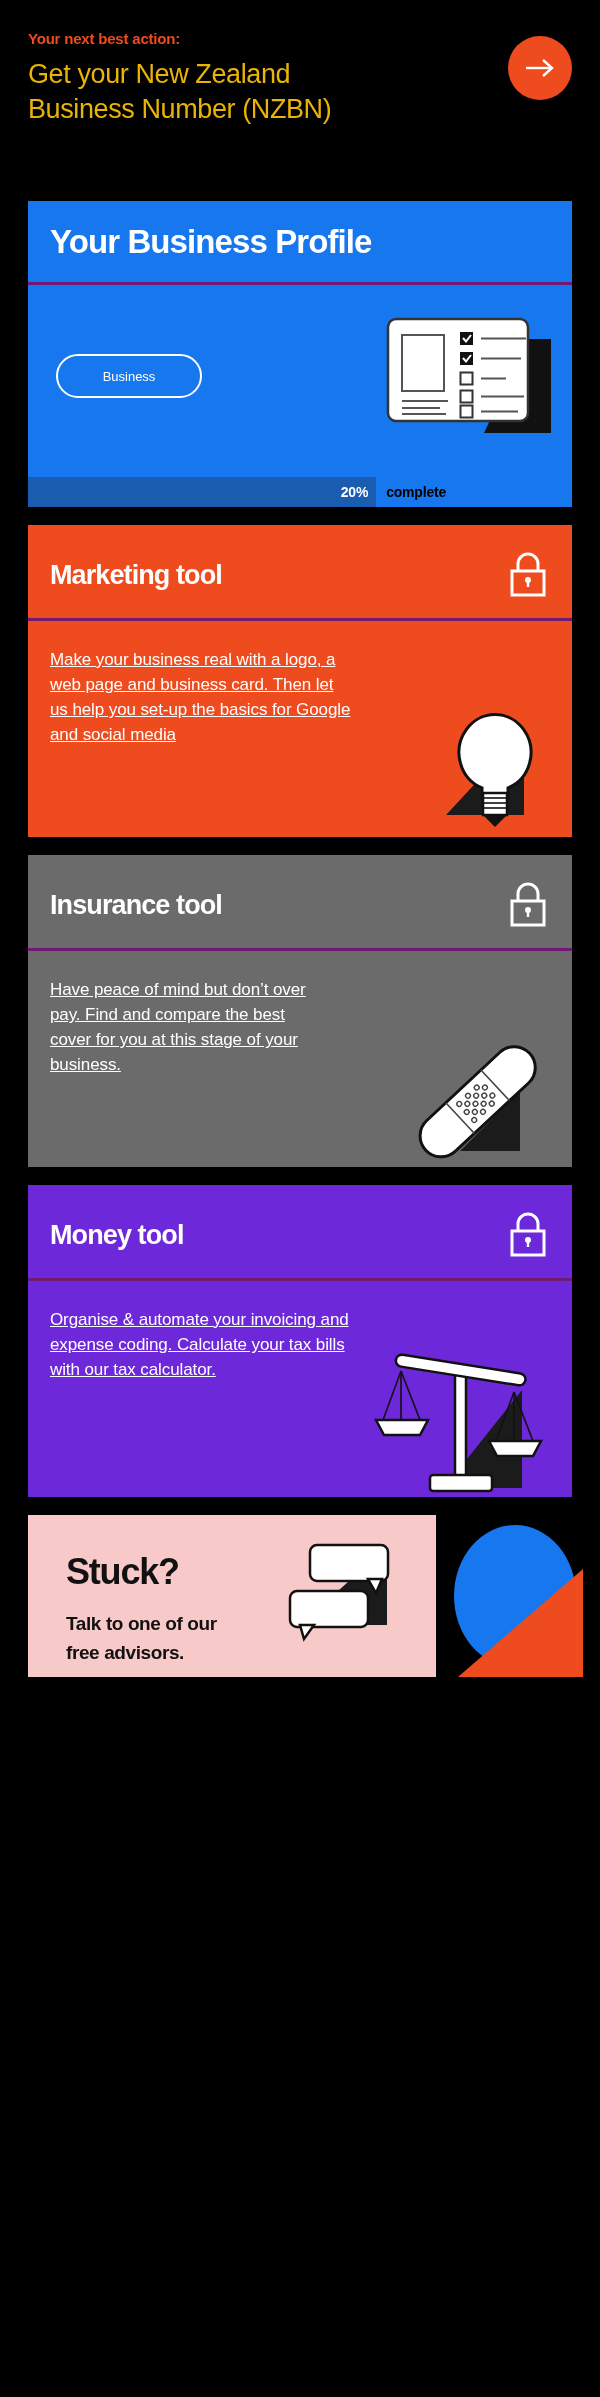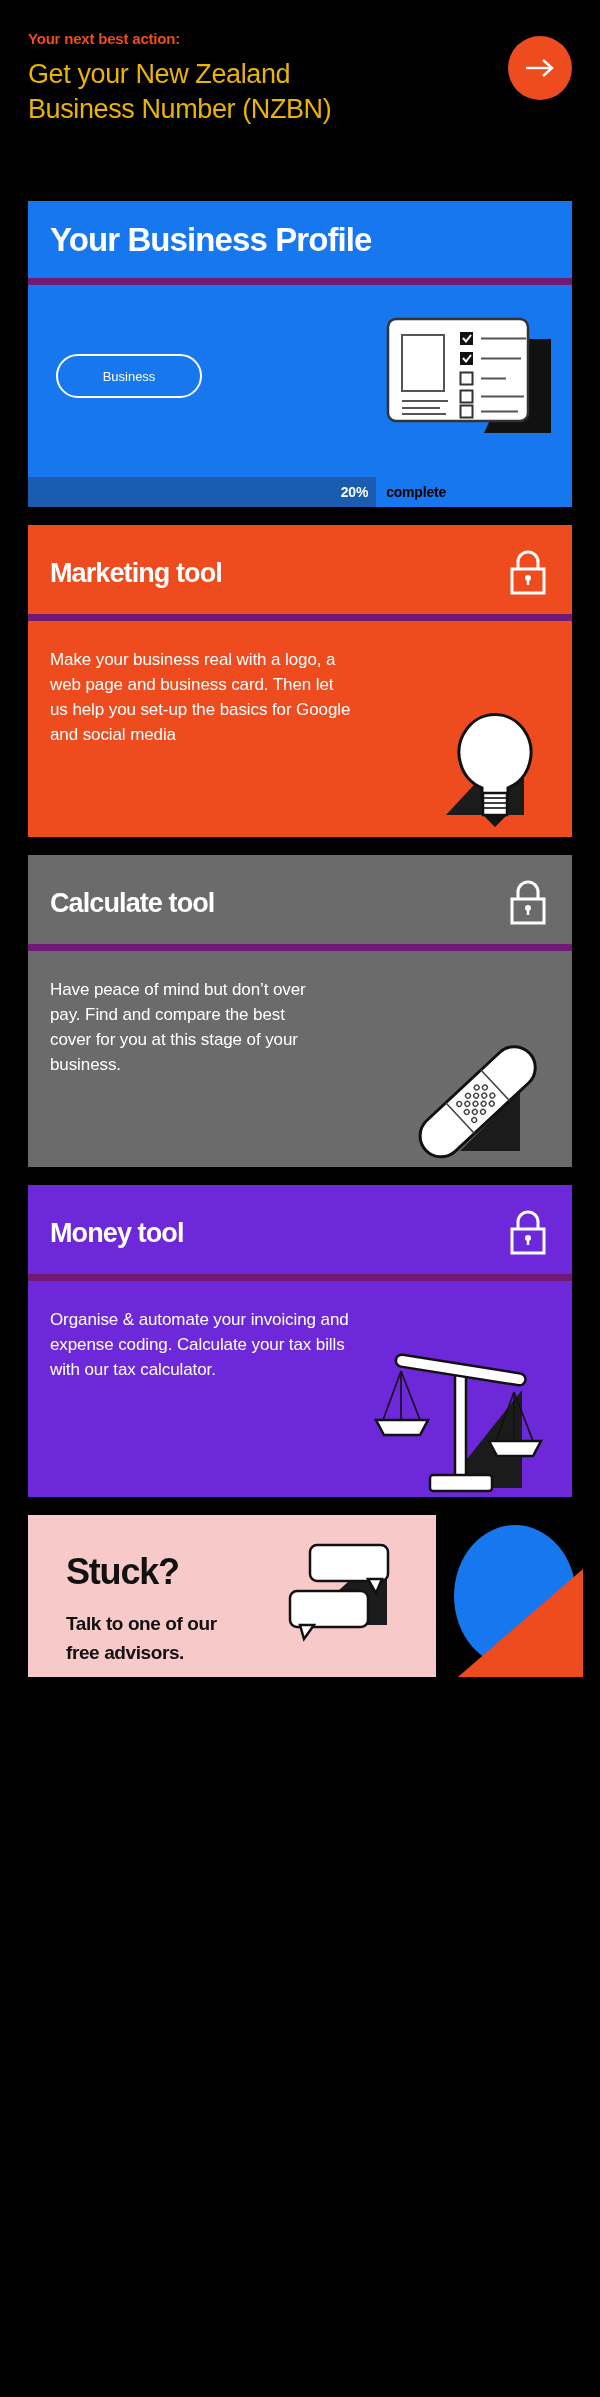--- a/index.html
+++ b/index.html
@@ -26,21 +26,21 @@
     width:64px; height:64px; border-radius:50%;
     background:#EE4B1E; display:flex; align-items:center; justify-content:center;
     cursor:pointer;
   }
   .hero-cta svg { display:block; }
 
   
   .card { margin:0 28px 18px 28px; position:relative; overflow:hidden; }
   .card-head {
     display:flex; align-items:center; justify-content:space-between;
-    padding:0 22px; border-bottom:7px solid #701a75;
+    padding:0 22px; border-bottom:3px solid #701a75;
   }
   .card-title {
     font-weight:bold; letter-spacing:-0.9px; color:#fff;
   }
   .lock { flex:0 0 auto; }
   .card-body { position:relative; }
   .card-copy {
     font-size:17px; line-height:1.48; letter-spacing:-0.1px;
     color:#fff; position:relative; z-index:3;
   }
@@ -73,21 +73,21 @@
     font-size:14px; font-weight:bold; color:#ffffff; letter-spacing:-0.2px;
   }
   .progress-label {
     position:absolute; left:calc(64% + 10px); font-size:14px;
     font-weight:bold; color:#000; letter-spacing:-0.2px;
   }
 
   
   .tool .card-head { height:88px;margin-top:8px; }
   .tool .card-title { font-size:27px; }
-  .tool .card-body { padding:26px 22px 0 22px; min-height:216px; }
+  .tool .card-body { padding:26px 22px 0 22px; min-height:216px;text-decoration:underline; }
 
   .marketing { background:#EE4B1E; }
   .insurance { background:#6B6B6B; }
   .money     { background:#6d28d9; }
 
   .tool-art { position:absolute; right:0; bottom:0; }
 
   
   .stuck-row {
     margin:0 28px 0 28px; display:flex; gap:18px; height:162px;
@@ -194,21 +194,21 @@
         <line x1="71" y1="110" x2="95" y2="110" stroke="#111" stroke-width="1.6"></line>
         <line x1="71" y1="115" x2="95" y2="115" stroke="#111" stroke-width="1.6"></line>
         <polygon points="71,122 95,122 83,134" fill="#111"></polygon>
       </svg>
     </span>
   </div>
 </div>
 
 <div class="card tool insurance">
   <div class="card-head">
-    <div class="card-title">Calculate tool</div>
+    <div class="card-title">Insurance tool</div>
     <span class="lock">
       <svg width="44" height="48" viewBox="0 0 44 48">
         <path d="M12 21 V14 a10 10 0 0 1 20 0 V21" fill="none" stroke="#fff" stroke-width="3"></path>
         <rect x="6" y="21" width="32" height="24" fill="none" stroke="#fff" stroke-width="3"></rect>
         <circle cx="22" cy="30" r="3" fill="#fff"></circle>
         <rect x="20.8" y="30" width="2.4" height="7" fill="#fff"></rect>
       </svg>
     </span>
   </div>
   <div class="card-body">

